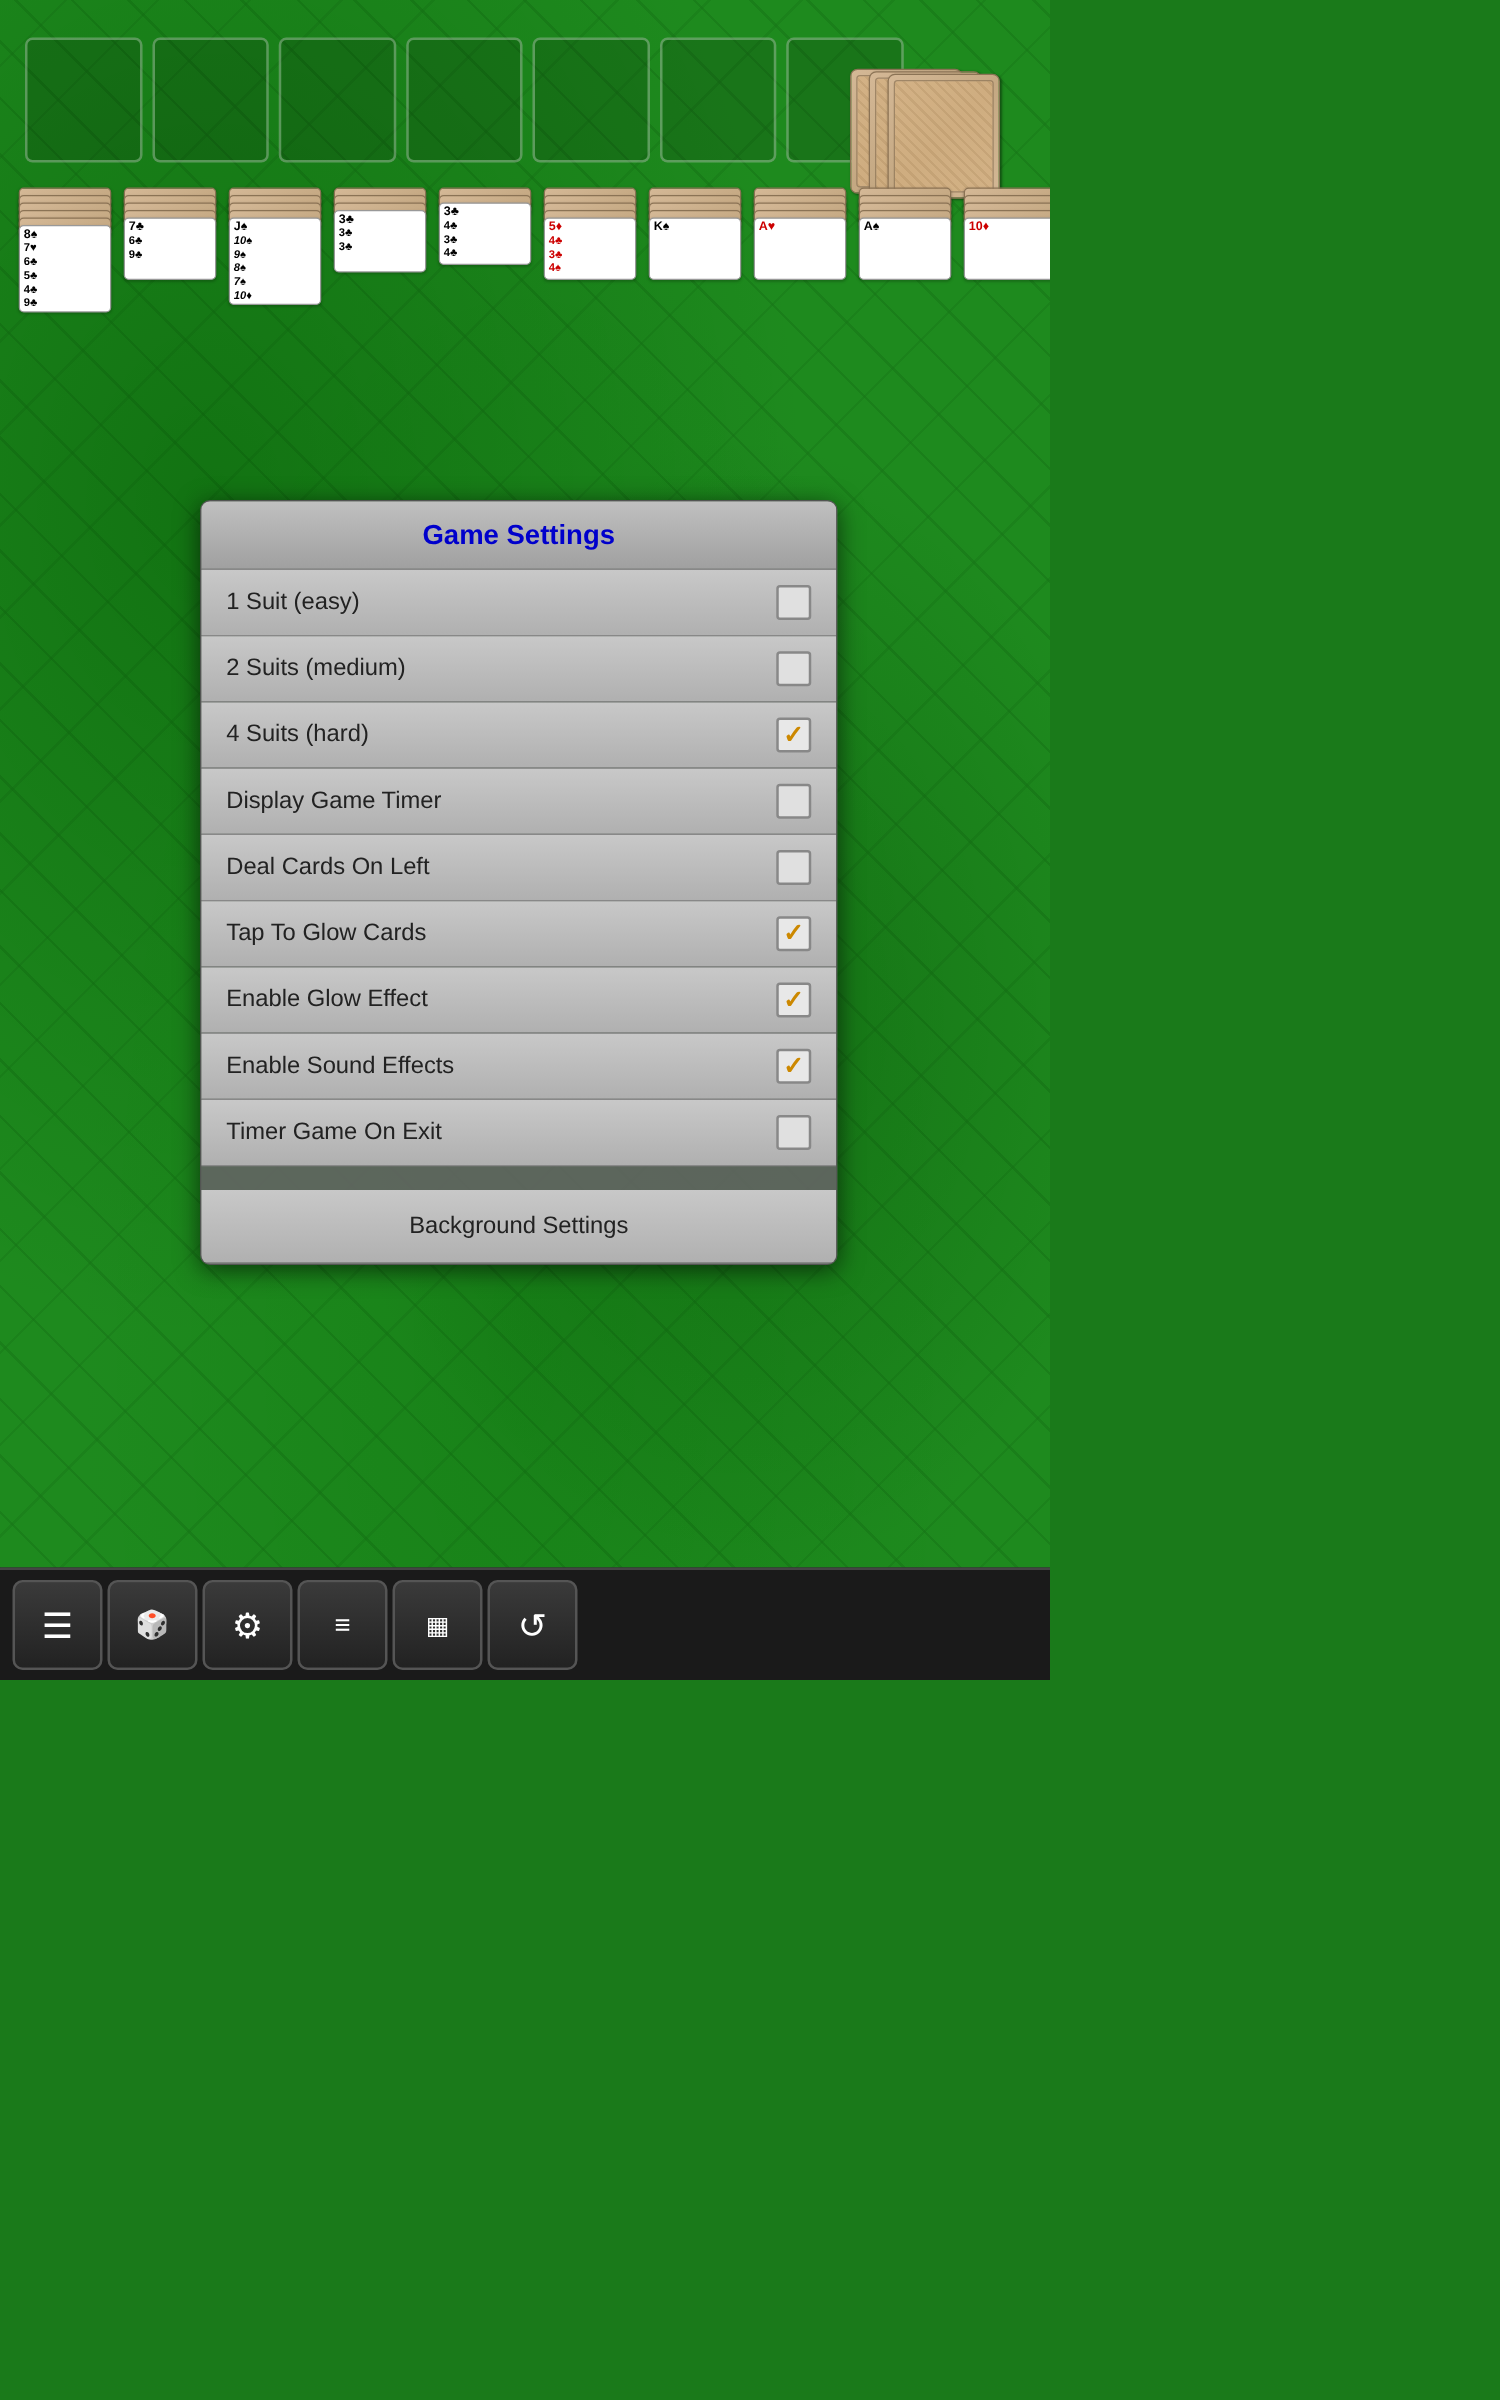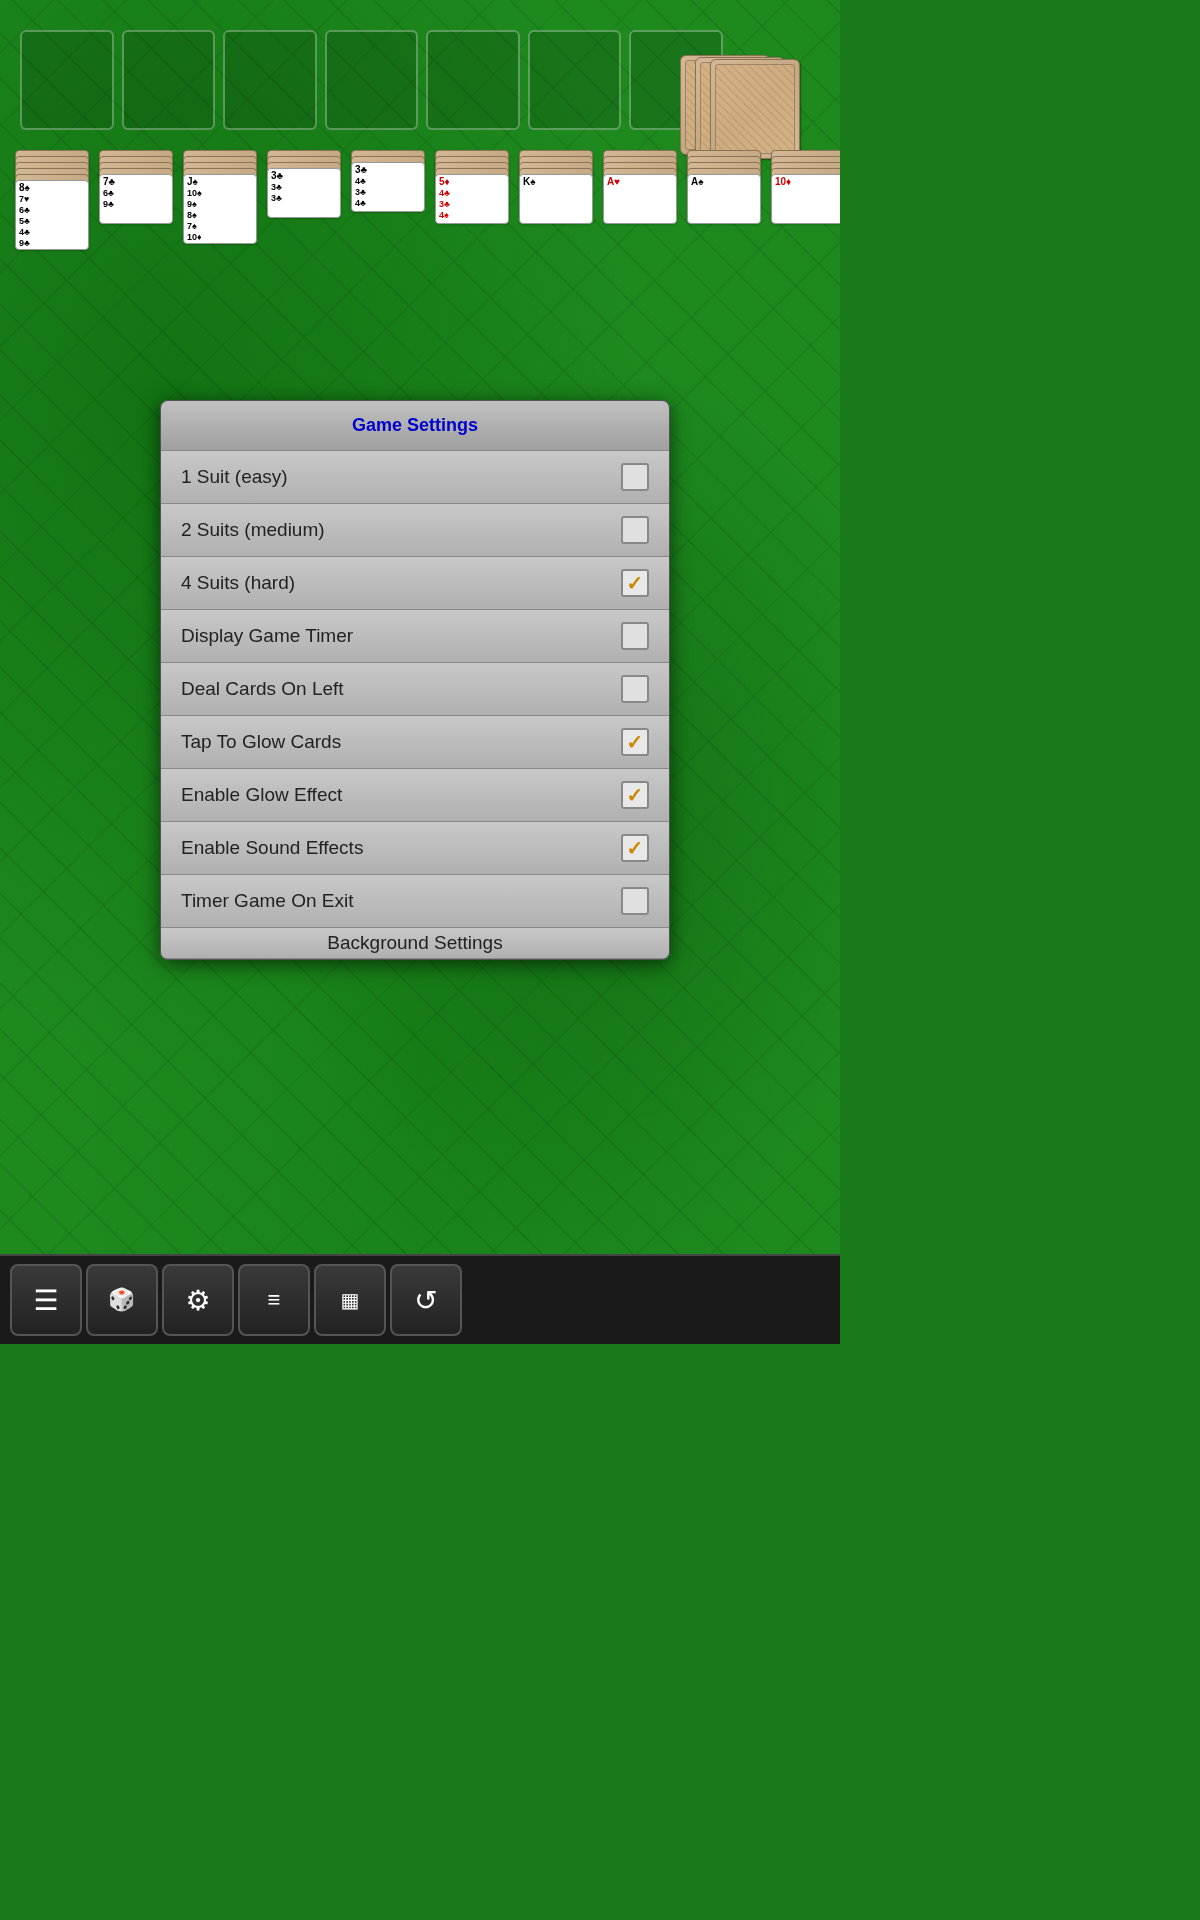--- a/index.html
+++ b/index.html
@@ -127,21 +127,21 @@
       border-radius: 8px;
       border: 1px solid rgba(80,80,80,0.8);
       overflow: hidden;
       box-shadow: 0 4px 20px rgba(0,0,0,0.6);
     }
 
     .settings-title {
       background: linear-gradient(180deg, #c0c0c0 0%, #a0a0a0 100%);
       padding: 14px 20px;
       text-align: center;
-      font-size: 18px;
+      font-size: 22px;
       font-weight: bold;
       color: #0000cc;
       border-bottom: 1px solid #888;
     }
 
     .settings-row {
       display: flex;
       align-items: center;
       justify-content: space-between;
       padding: 12px 20px;
@@ -180,23 +180,24 @@
     .checkmark {
       color: #cc8800;
       font-size: 20px;
       font-weight: bold;
       line-height: 1;
     }
 
     .settings-row-bg {
       background: linear-gradient(180deg, #c8c8c8 0%, #b0b0b0 100%);
       border-bottom: 1px solid #888;
-      padding: 4px 20px;
+      padding: 18px 20px;
       text-align: center;
       cursor: pointer;
+      margin-top: 19px;
     }
 
     .settings-row-bg .settings-row-label {
       text-align: center;
       display: block;
     }
 
     
     .bottom-toolbar {
       position: absolute;
@@ -316,21 +317,21 @@
       <div class="mini-card clubs last">7♣<br><span style="font-size:9px;">6♣<br>9♣</span></div>
     </div>
   </div>
 
   <div class="card-column">
     <div class="col-cards">
       <div class="mini-card fd"></div>
       <div class="mini-card fd"></div>
       <div class="mini-card fd"></div>
       <div class="mini-card fd"></div>
-      <div class="mini-card spades last">J♠<br><span style="font-size:9px;">10♠<br>9♠<br>8♠<br>7♠<br>10♦</span></div>
+      <div class="mini-card spades last">J♠<br><span style="font-size:9px;font-style:italic;">10♠<br>9♠<br>8♠<br>7♠<br>10♦</span></div>
     </div>
   </div>
 
   <div class="card-column">
     <div class="col-cards">
       <div class="mini-card fd"></div>
       <div class="mini-card fd"></div>
       <div class="mini-card fd"></div>
       <div class="mini-card clubs last">3♣<br><span style="font-size:9px;">3♣<br>3♣</span></div>
     </div>

